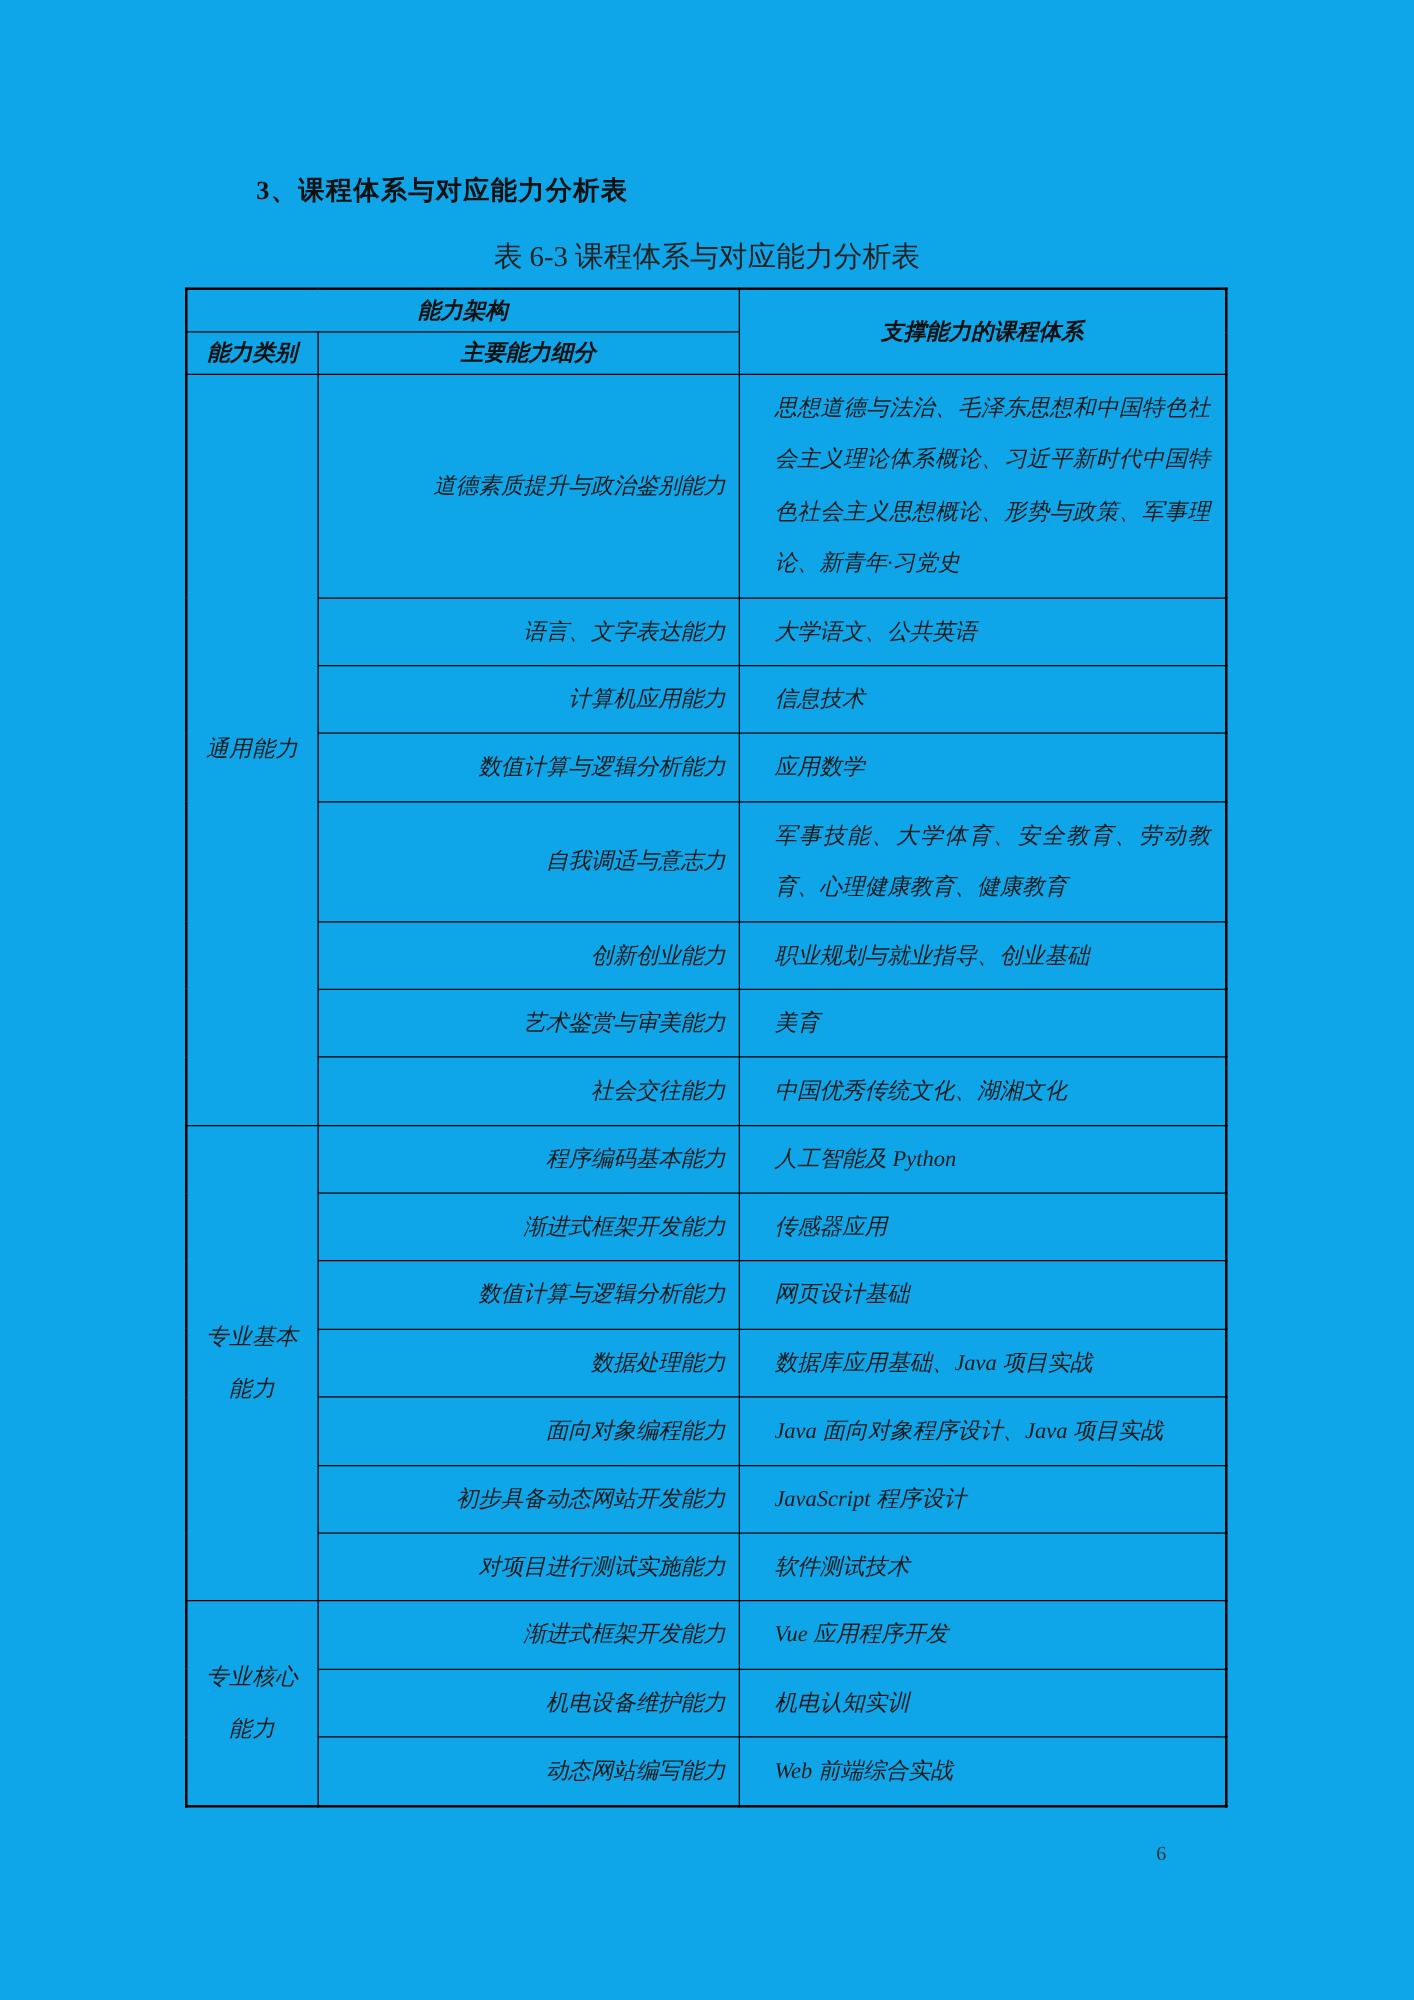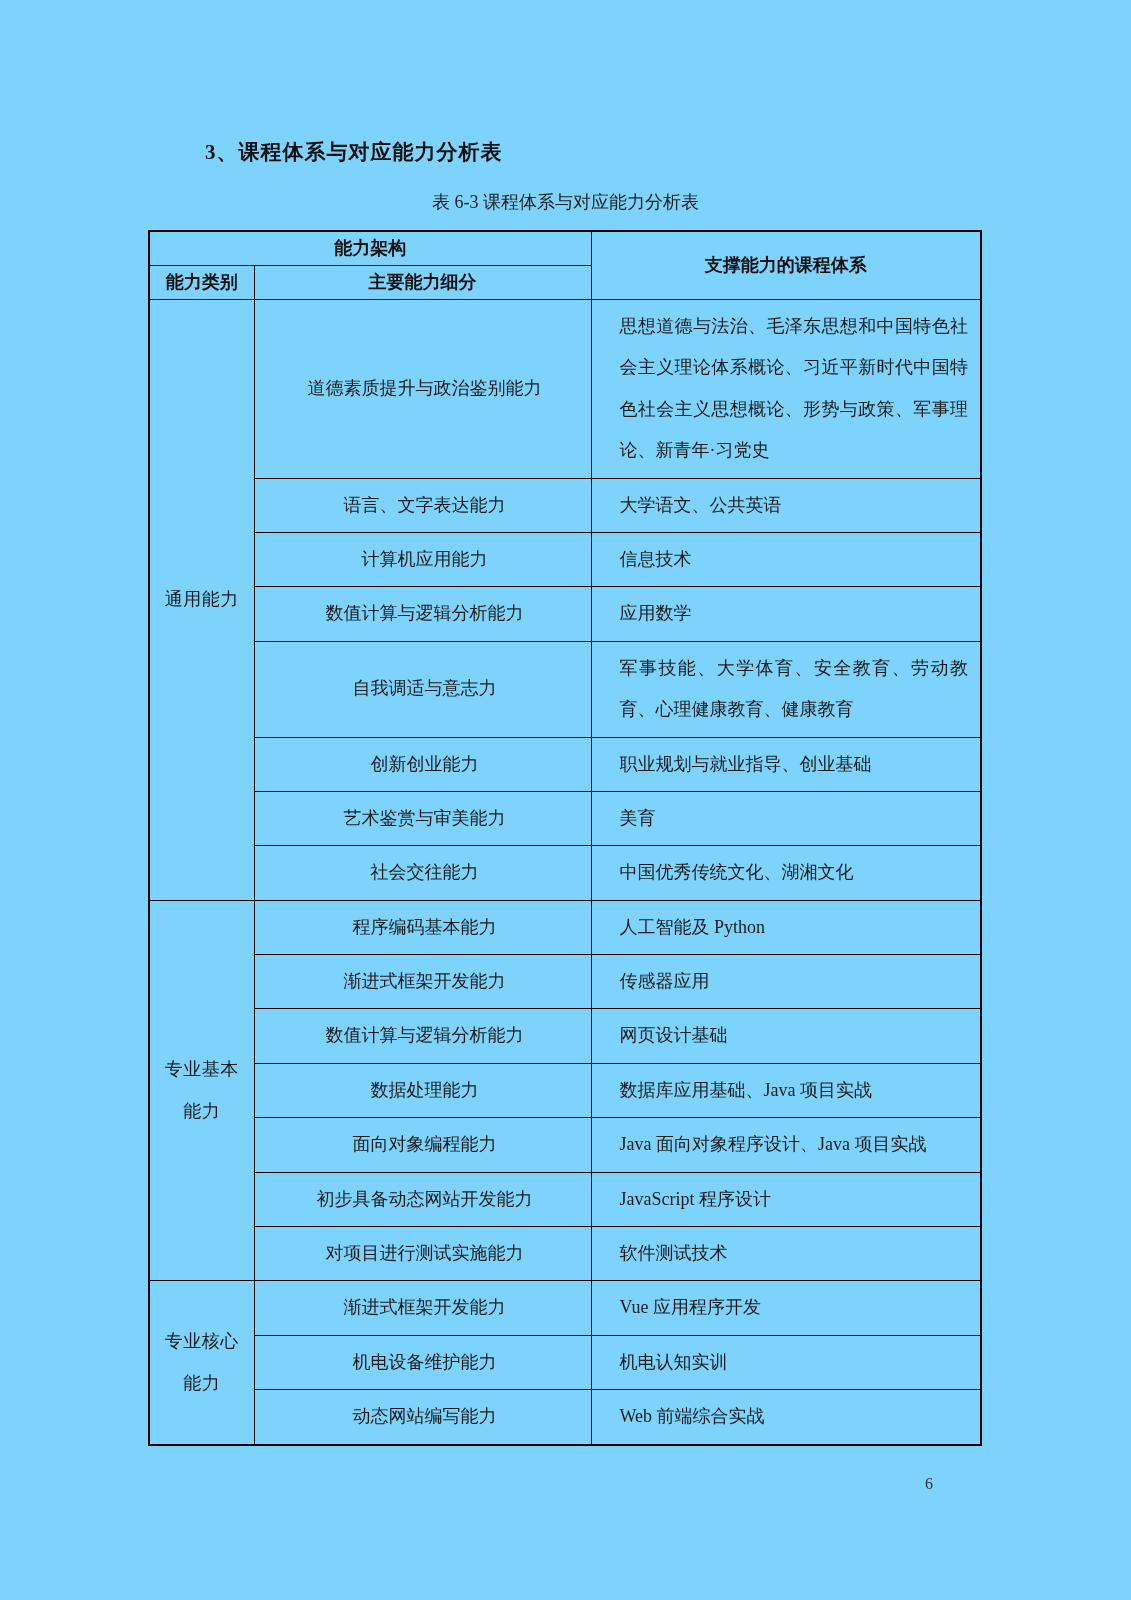--- a/index.html
+++ b/index.html
@@ -1,54 +1,55 @@
 <!DOCTYPE html>
 <html><head>
 <meta charset="utf-8">
 <style>
   * { margin: 0; padding: 0; box-sizing: border-box; }
   html, body { background: #e8e8e8; }
   .page {
     position: relative;
     width: 1131px;
     height: 1600px;
-    background: #7dd3fc;
+    background: #0ea5e9;
     margin: 0 auto;
     font-family: "Liberation Serif", "DejaVu Serif", serif;
     color: #1a1a1a;
     overflow: hidden;
   }
   .section-heading {
     position: absolute;
     left: 205px;
     top: 138px;
     font-size: 21px;
     font-weight: bold;
     letter-spacing: 1px;
     color: #111;
   }
   .table-caption {
     position: absolute;
     left: 0;
     top: 190px;
     width: 1131px;
     text-align: center;
-    font-size: 18px;
+    font-size: 23px;
     color: #222;
   }
   table.ability-table {
     position: absolute;
     left: 148px;
     top: 230px;
     width: 832px;
     border-collapse: collapse;
     table-layout: fixed;
     font-size: 18px;
     color: #1c1c1c;
     border: 2px solid #000;
+    font-style: italic;
   }
   table.ability-table th,
   table.ability-table td {
     border: 1px solid #000;
   }
   col.c1 { width: 105px; }
   col.c2 { width: 337px; }
   col.c3 { width: 390px; }
   th {
     font-weight: bold;
@@ -60,21 +61,21 @@
     color: #111;
   }
   td.cat {
     text-align: center;
     vertical-align: middle;
     padding: 4px 8px;
     line-height: 2.3;
     letter-spacing: 0.5px;
   }
   td.ability {
-    text-align: center;
+    text-align: right;
     vertical-align: middle;
     padding: 6px 10px 6px 14px;
     line-height: 2.3;
   }
   td.courses {
     text-align: justify;
     vertical-align: middle;
     padding: 6px 12px 6px 28px;
     line-height: 2.3;
   }

